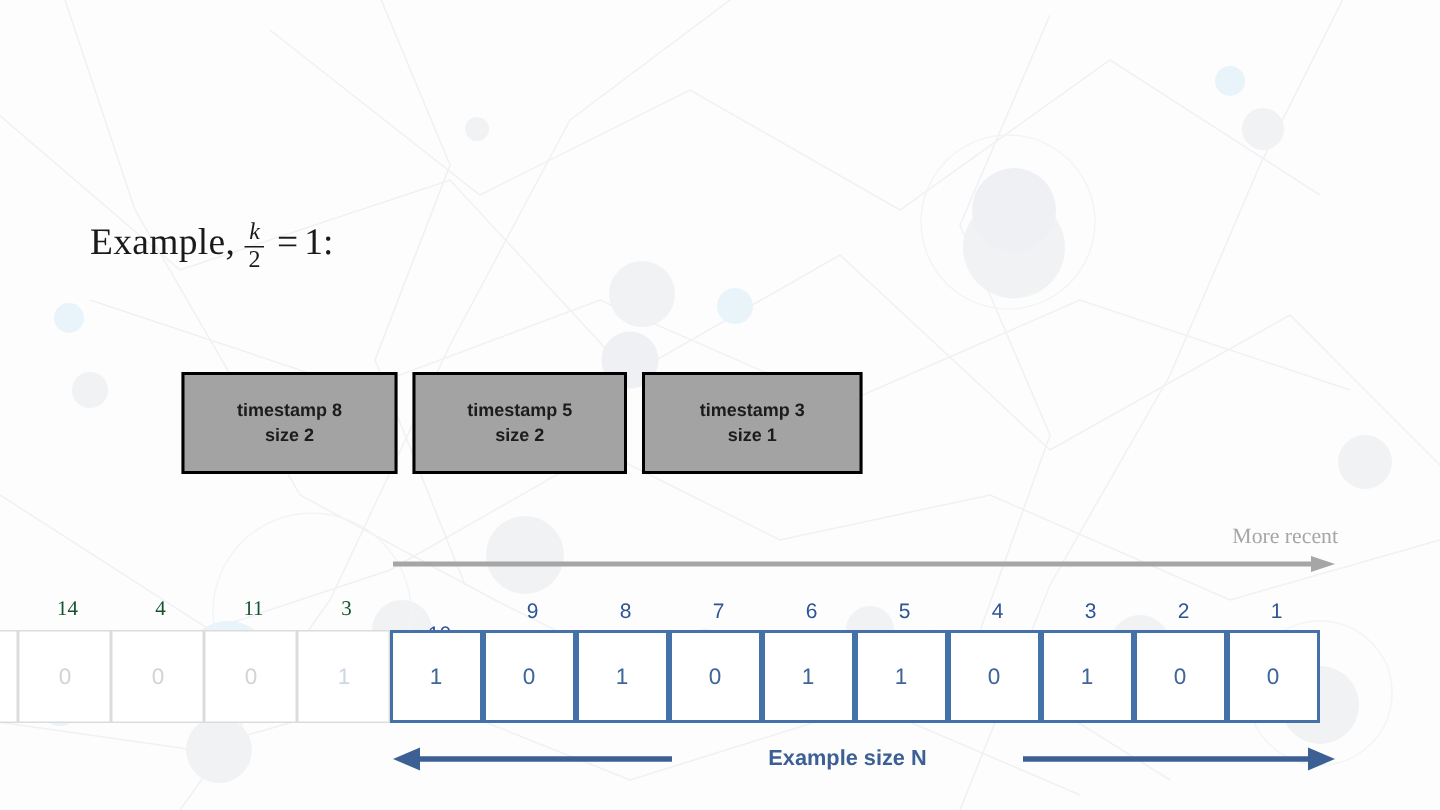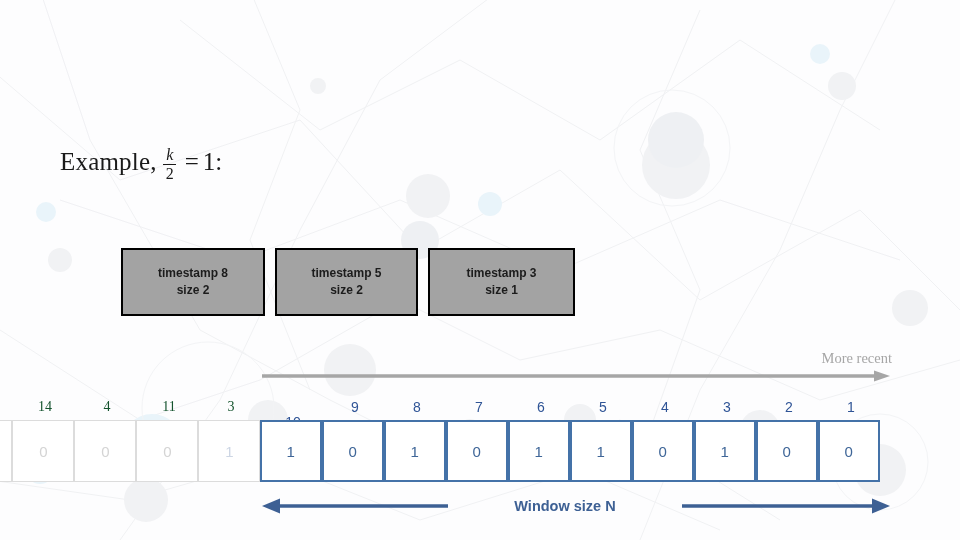--- a/index.html
+++ b/index.html
@@ -301,19 +301,19 @@
       <div class="cell active" style="left: 682px;">0</div>
       <div class="cell active" style="left: 744px;">1</div>
       <div class="cell active" style="left: 806px;">0</div>
       <div class="cell active" style="left: 868px;">0</div>
     </div>
 
   <svg id="window-arrow-left" viewBox="0 0 186 16" xmlns="http://www.w3.org/2000/svg" preserveAspectRatio="none">
     <line x1="16" y1="8" x2="186" y2="8" stroke="#3d6094" stroke-width="3.6"></line>
     <polygon points="0,8 18,0.4 18,15.6" fill="#3d6094"></polygon>
   </svg>
-  <div id="window-size-label">Window size N</div>
+  <div id="window-size-label">Example size N</div>
   <svg id="window-arrow-right" viewBox="0 0 208 16" xmlns="http://www.w3.org/2000/svg" preserveAspectRatio="none">
     <line x1="0" y1="8" x2="190" y2="8" stroke="#3d6094" stroke-width="3.6"></line>
     <polygon points="208,8 190,0.4 190,15.6" fill="#3d6094"></polygon>
   </svg>
 
 </div>
 
 </body></html>

